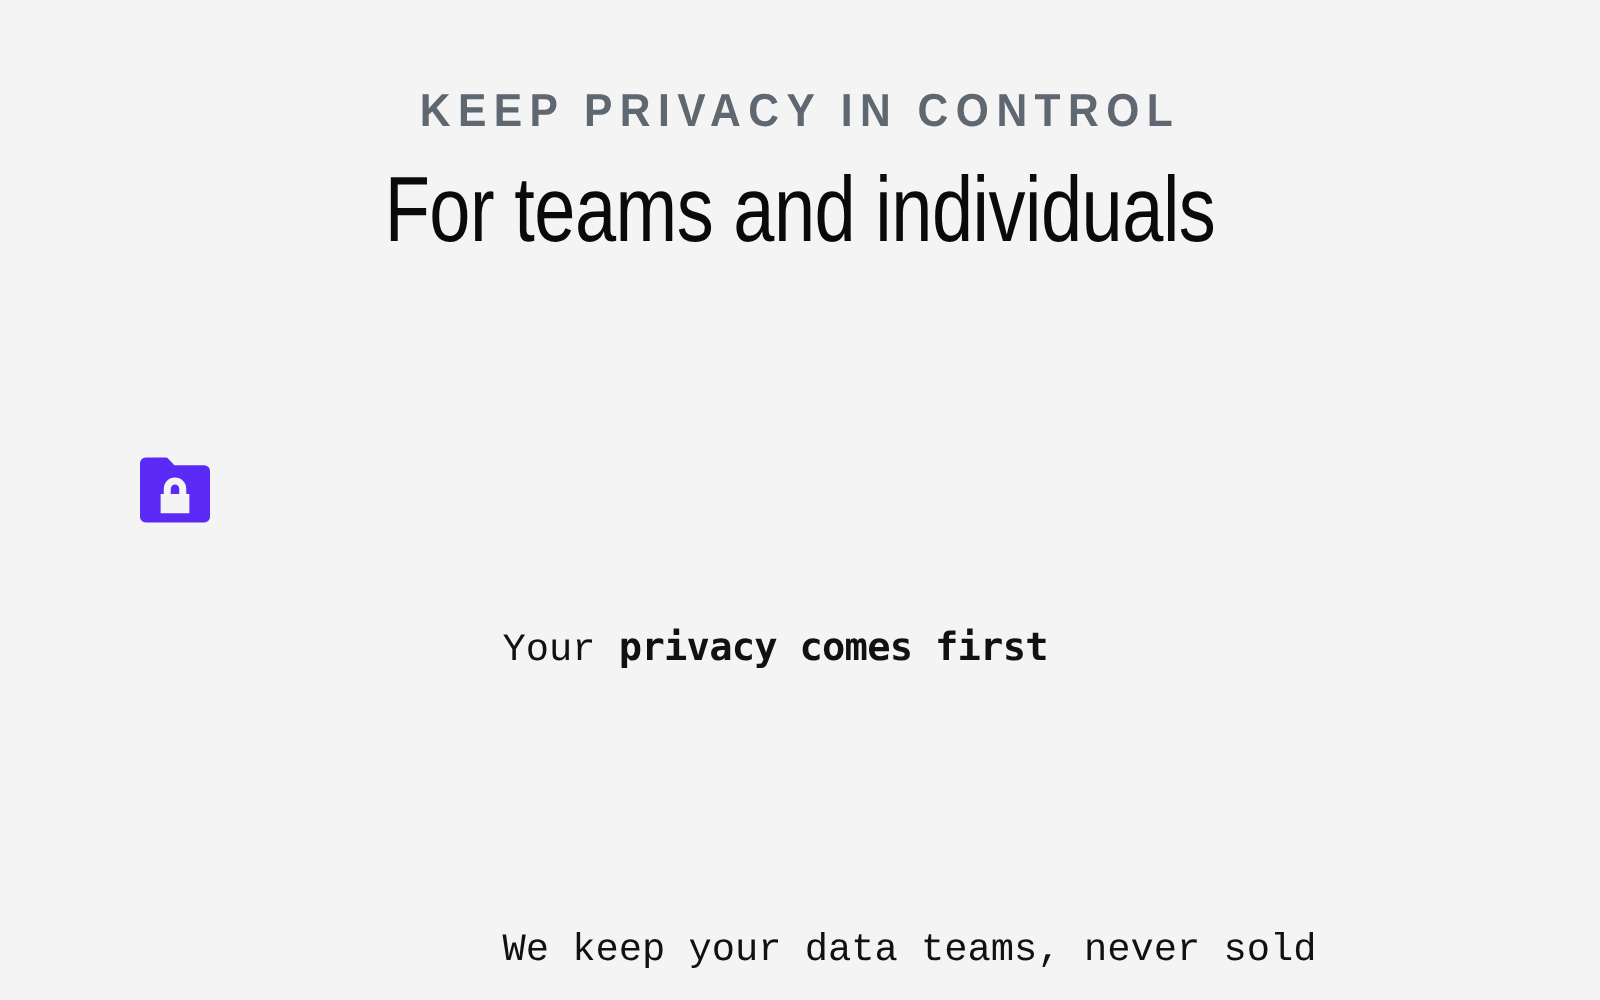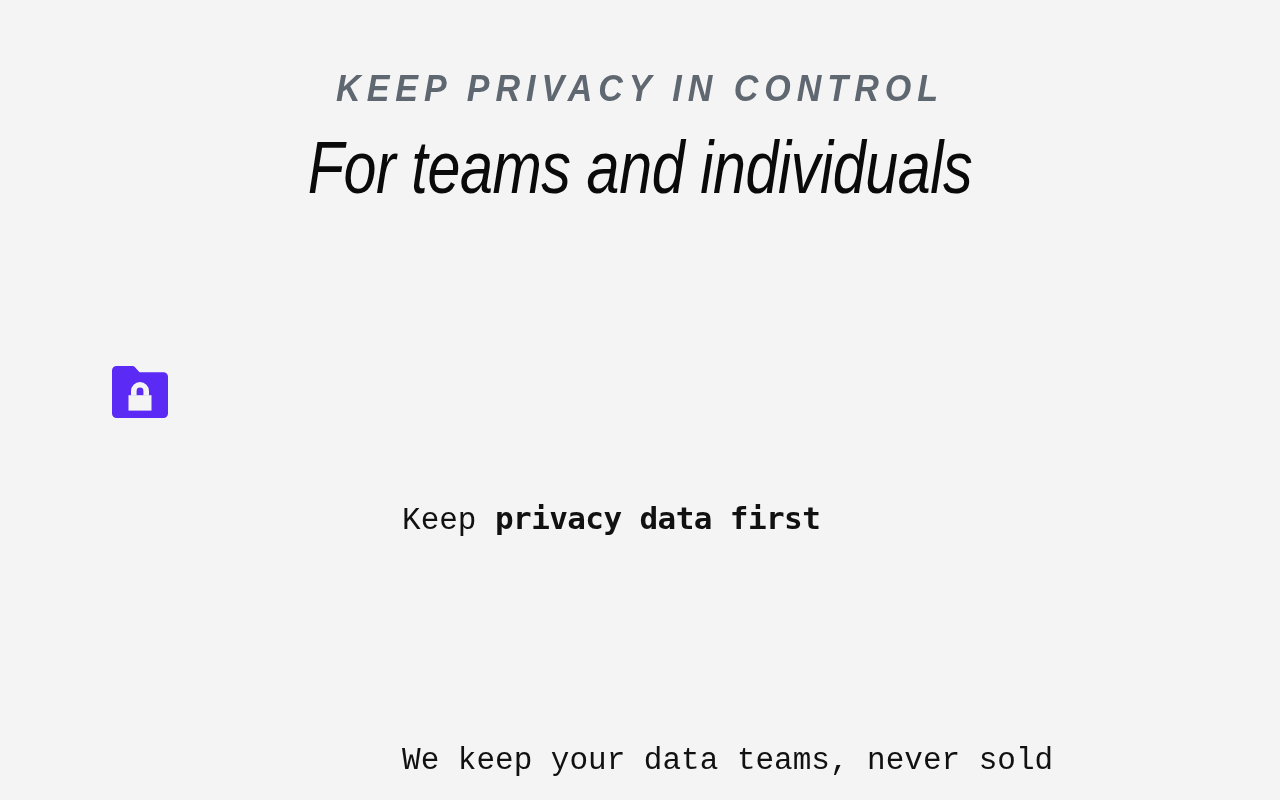--- a/index.html
+++ b/index.html
@@ -19,21 +19,20 @@
     height: 800px;
     background: #f4f4f4;
     box-sizing: border-box;
   }
 
   
   .header {
     width: 100%;
     text-align: center;
     padding-top: 70px;
-    font-style: italic;
   }
   .eyebrow {
     font-family: "Liberation Sans Narrow", "Liberation Sans", sans-serif;
     font-weight: bold;
     font-size: 37px;
     line-height: 1.0;
     letter-spacing: 6.5px;
     color: #5f6771;
     text-transform: uppercase;
     transform: scaleX(0.92);
@@ -110,21 +109,21 @@
     <div class="bullet b1">
       <div class="bullet-icon">
         <svg width="64" height="64" viewBox="0 0 64 64" aria-hidden="true">
           <path d="M4 10.5 a4.5 4.5 0 0 1 4.5-4.5 H24.5 a3 3 0 0 1 2.3 1.1 L31.5 12.2 H55.5 a4.5 4.5 0 0 1 4.5 4.5 V53.5 a4.5 4.5 0 0 1 -4.5 4.5 H8.5 A4.5 4.5 0 0 1 4 53.5 Z" fill="#5b2bf5"></path>
           <path d="M32 22 a9 9 0 0 0 -9 9 v4.5 h5.6 V31 a3.4 3.4 0 0 1 6.8 0 v4.5 H41 V31 a9 9 0 0 0 -9 -9 z" fill="#f4f4f4"></path>
           <rect x="20.5" y="35.2" width="23" height="15.4" fill="#f4f4f4"></rect>
         </svg>
       </div>
       <div class="bullet-text">
         <span class="bullet-line">
-          <span>Keep </span><b>privacy data first</b><span></span>
+          <span>Your </span><b>privacy comes first</b><span></span>
         </span>
         <span class="bullet-line">
           <span>We keep your data teams, never sold</span>
         </span>
       </div>
     </div>
 
   </div>
 </div>
 

